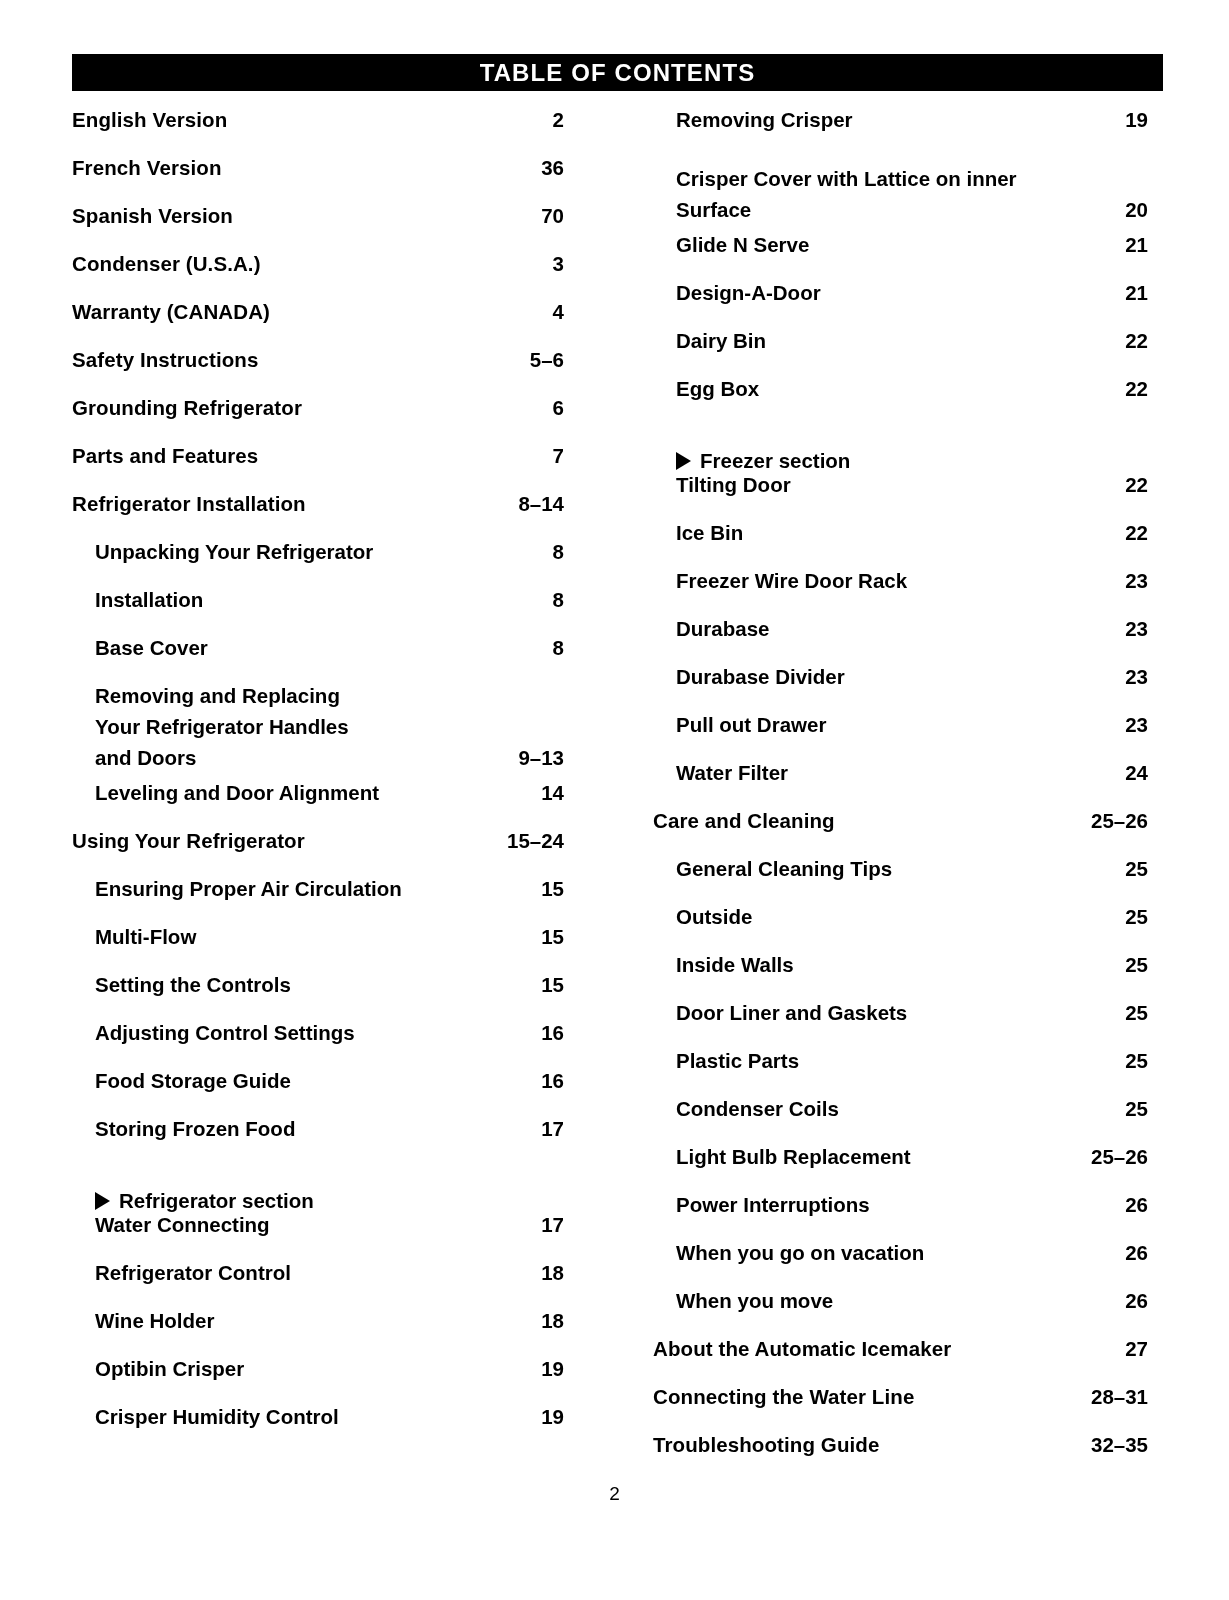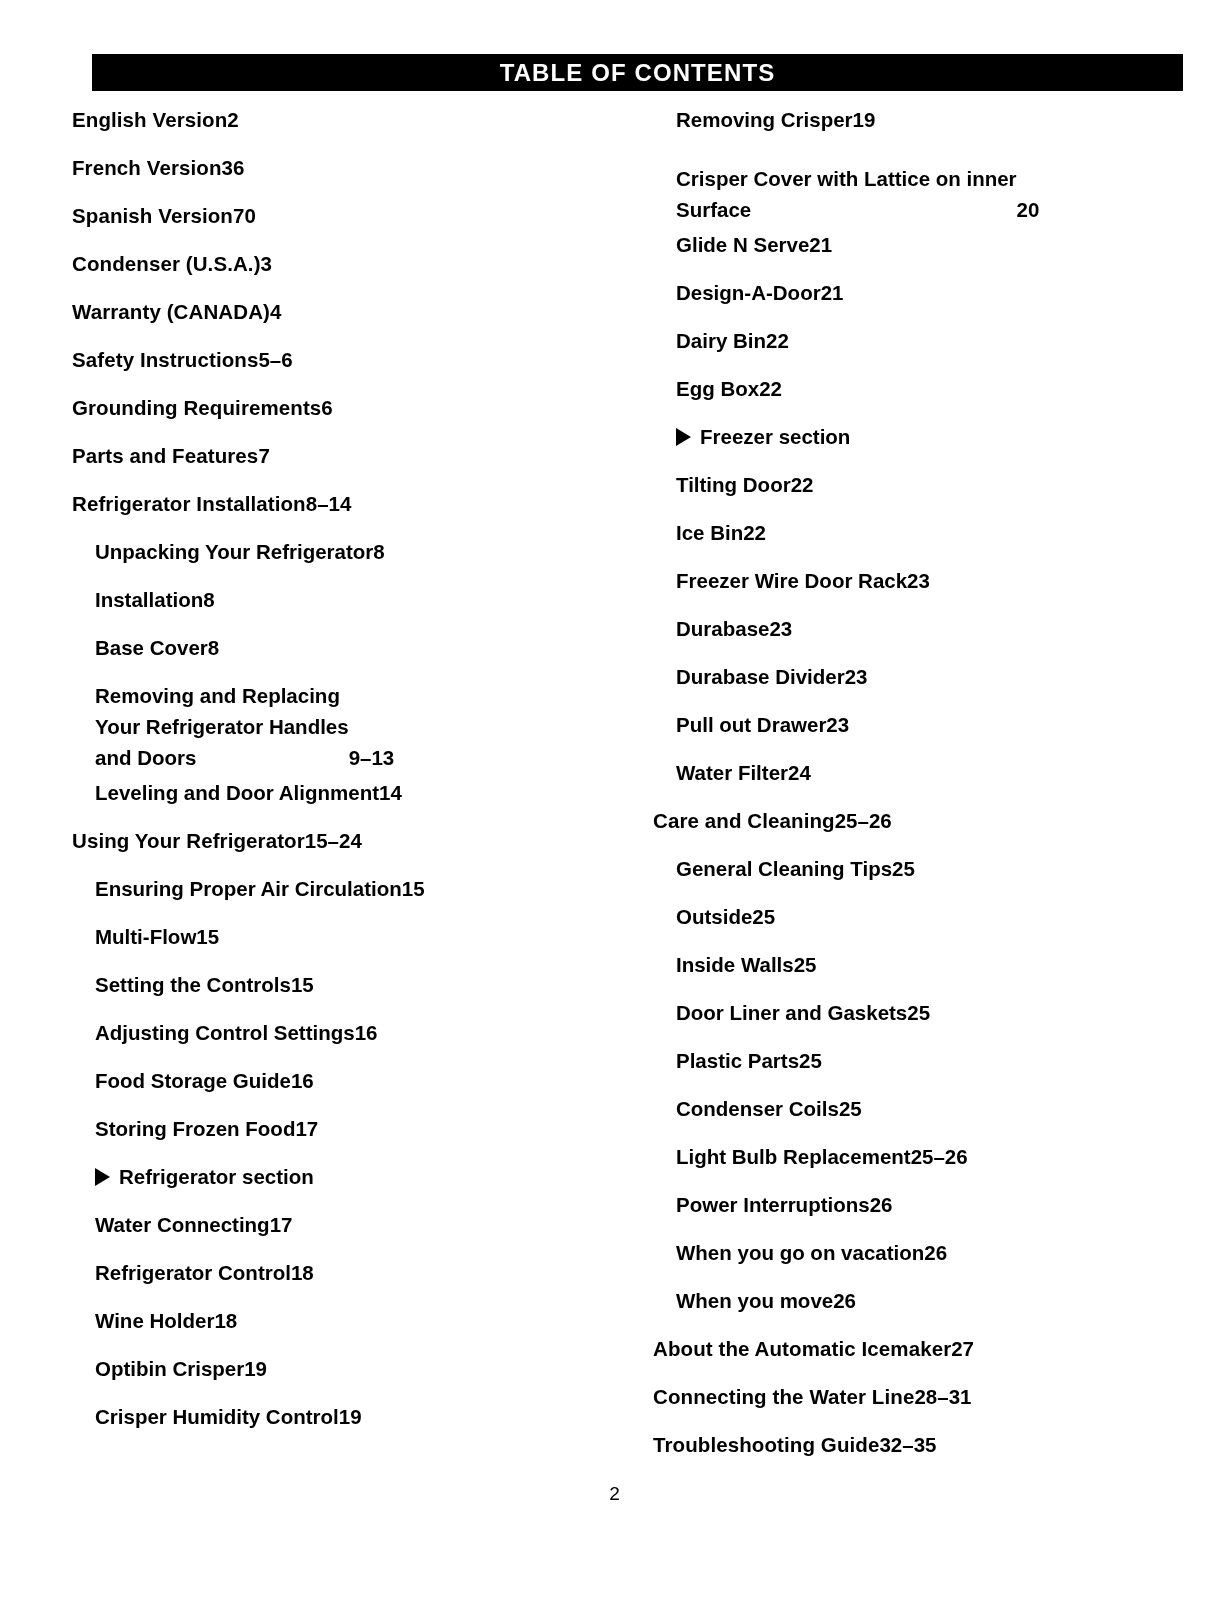--- a/index.html
+++ b/index.html
@@ -25,21 +25,20 @@
   .toc-header {
     position: absolute;
     left: 72px;
     top: 54px;
     width: 1091px;
     height: 37px;
     background: #000000;
     display: flex;
     align-items: center;
     justify-content: center;
-    margin-left: 20px;
   }
   .toc-header-title {
     color: #ffffff;
     font-size: 24px;
     font-weight: bold;
     letter-spacing: 1.1px;
   }
   
   .columns {
     position: absolute;
@@ -50,20 +49,21 @@
   .col {
     position: absolute;
     top: 0;
   }
   .col-left  { left: 72px;  width: 492px; }
   .col-right { left: 653px; width: 495px; }
 
   .entry {
     display: flex;
     align-items: flex-start;
+    justify-content: space-between;
     width: 100%;
     box-sizing: border-box;
   }
   
   .entry.level1 {
     font-size: 20.5px;
     font-weight: bold;
     height: 48px;
     padding-left: 0;
   }
@@ -112,20 +112,21 @@
     border-bottom: 9px solid transparent;
     border-left: 15px solid #000000;
     margin-right: 9px;
     vertical-align: -1px;
   }
   .marker-inner {
     display: flex;
     align-items: center;
     padding-top: 4px;
     line-height: 31px;
+    margin-top: 24px;
   }
   
   .footer-page {
     position: absolute;
     left: 0;
     top: 1483px;
     width: 1229px;
     text-align: center;
     font-size: 19px;
     color: #000000;
@@ -160,21 +161,21 @@
         </div>
         <div class="entry level1">
           <span class="entry-label">Warranty (CANADA)</span>
           <span class="entry-page">4</span>
         </div>
         <div class="entry level1">
           <span class="entry-label">Safety Instructions</span>
           <span class="entry-page">5–6</span>
         </div>
         <div class="entry level1">
-          <span class="entry-label">Grounding Requirements</span>
+          <span class="entry-label">Grounding Refrigerator</span>
           <span class="entry-page">6</span>
         </div>
         <div class="entry level1">
           <span class="entry-label">Parts and Features</span>
           <span class="entry-page">7</span>
         </div>
         <div class="entry level1">
           <span class="entry-label">Refrigerator Installation</span>
           <span class="entry-page">8–14</span>
         </div>

